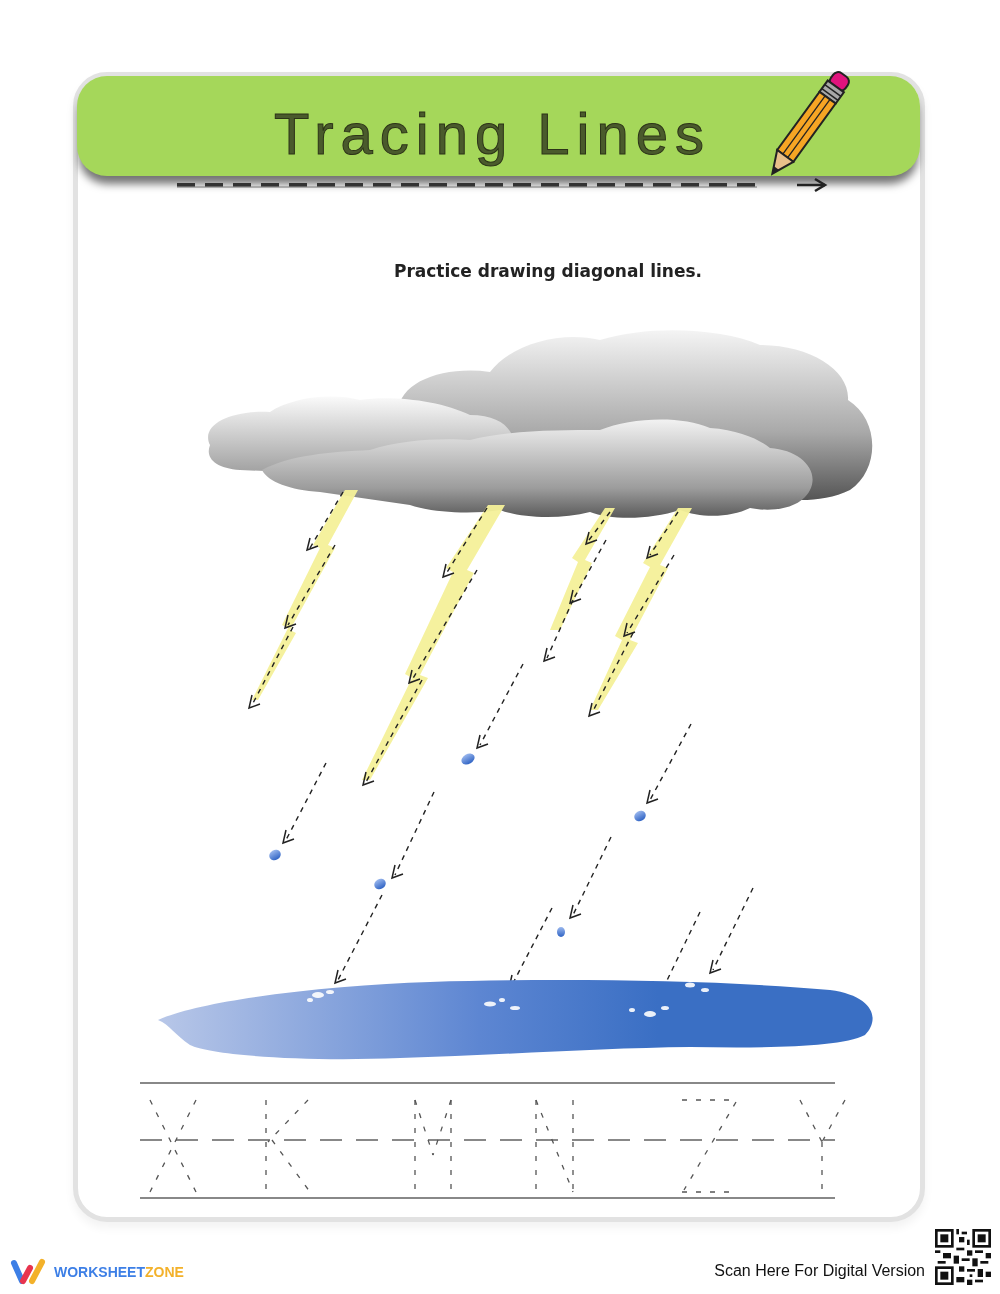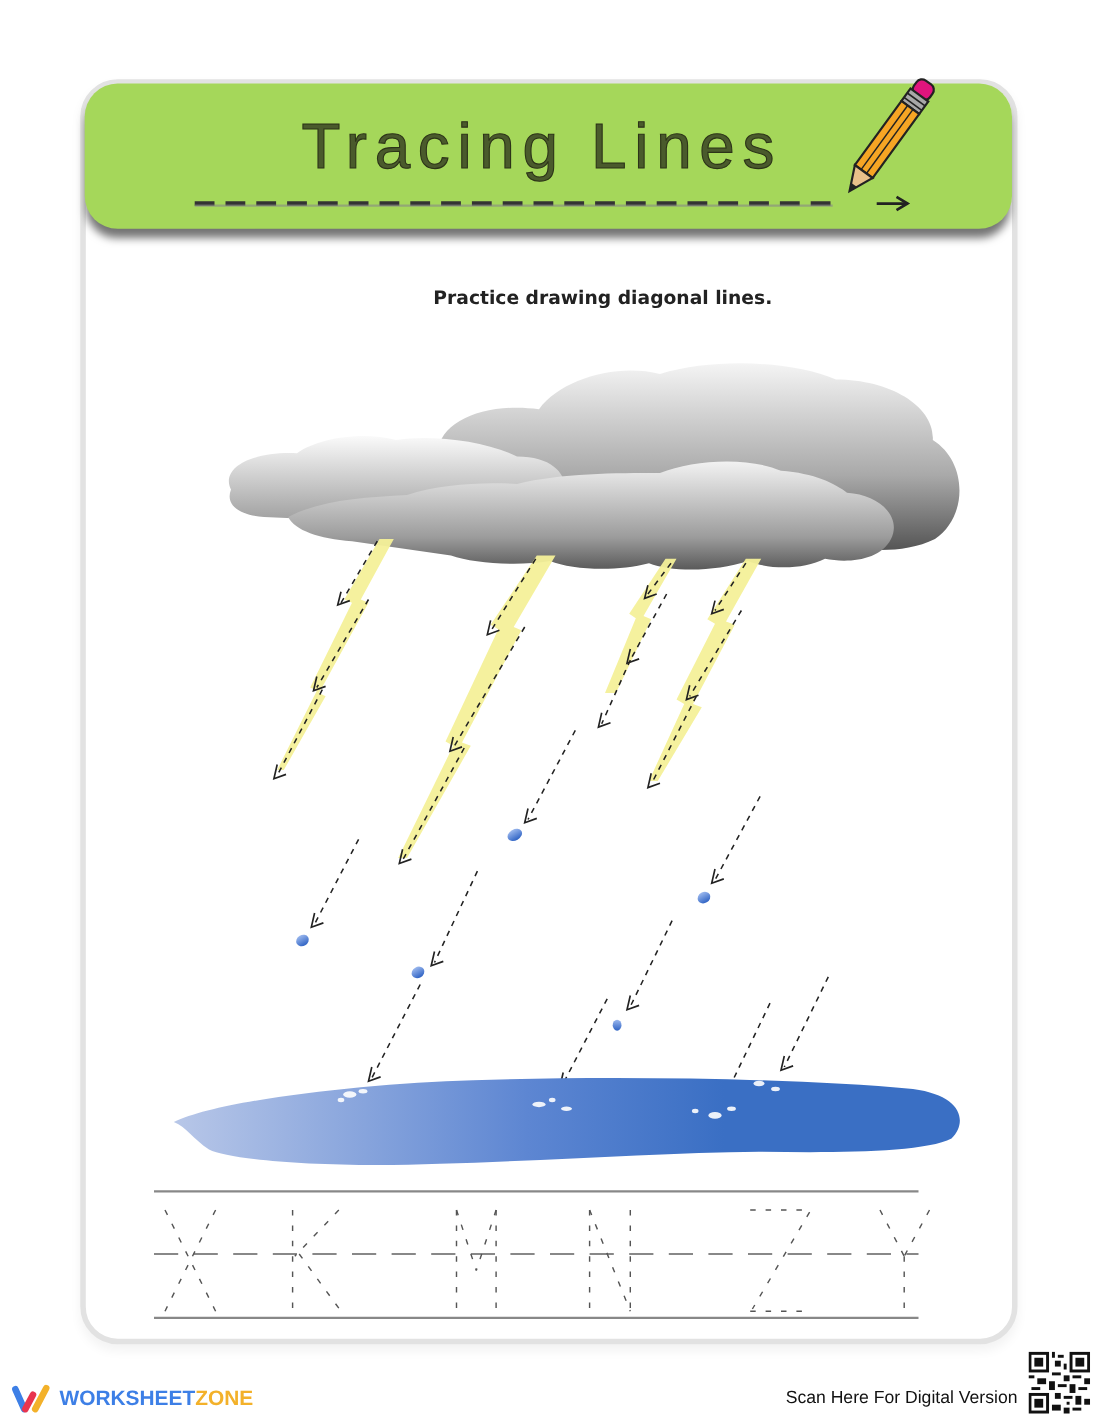--- a/index.html
+++ b/index.html
@@ -1,24 +1,24 @@
 <!DOCTYPE html>
 <html><head>
 <meta charset="utf-8">
 <style>
   html, body { margin:0; padding:0; }
   body { width:1000px; height:1294px; background:#ffffff; position:relative; overflow:hidden; font-family:"DejaVu Sans", sans-serif; }
   .card { position:absolute; left:73px; top:72px; width:852px; height:1150px; border:5px solid #e2e2e2; border-radius:34px; background:#fff; box-sizing:border-box; box-shadow: 0 6px 10px rgba(0,0,0,0.05); }
-  .banner { position:absolute; left:77px; top:76px; width:843px; height:132px; background:#a5d75a; border-radius:30px; box-shadow: 0 10px 8px -2px rgba(0,0,0,0.55); }
+  .banner { position:absolute; left:77px; top:76px; width:843px; height:100px; background:#a5d75a; border-radius:30px; box-shadow: 0 10px 8px -2px rgba(0,0,0,0.55); }
   .banner-title { position:absolute; left:0; width:100%; top:24px; text-align:center; font-family:"Liberation Sans", sans-serif; font-size:58px; letter-spacing:7px; color:#4a5a2c; font-weight:normal; -webkit-text-stroke:1px #2c3318; padding-left:0; }
   .banner-title span { position:relative; left:-6px; }
   .instructions { position:absolute; top:258px; left:0; width:1000px; text-align:center; font-family:"DejaVu Sans", sans-serif; font-weight:bold; font-size:17px; line-height:27px; color:#222;padding-left:48px; }
   .scene { position:absolute; left:0; top:0; }
   .footer-logo { position:absolute; left:10px; top:1258px; display:flex; align-items:center; }
-  .logo-text { font-family:"Liberation Sans", sans-serif; font-weight:bold; font-size:19px; margin-left:6px; letter-spacing:0px; }
+  .logo-text { font-family:"Liberation Sans", sans-serif; font-weight:bold; font-size:14px; margin-left:6px; letter-spacing:0px; }
   .logo-text .w { color:#3d7fe6; }
   .logo-text .z { color:#f3b12a; }
   .scan-text { position:absolute; right:75px; top:1262px; font-family:"Liberation Sans", sans-serif; font-size:16px; color:#111; }
   .qr { position:absolute; left:935px; top:1228px; width:56px; height:58px; }
 </style>
 </head>
 <body>
 
 <div class="card"></div>
 

